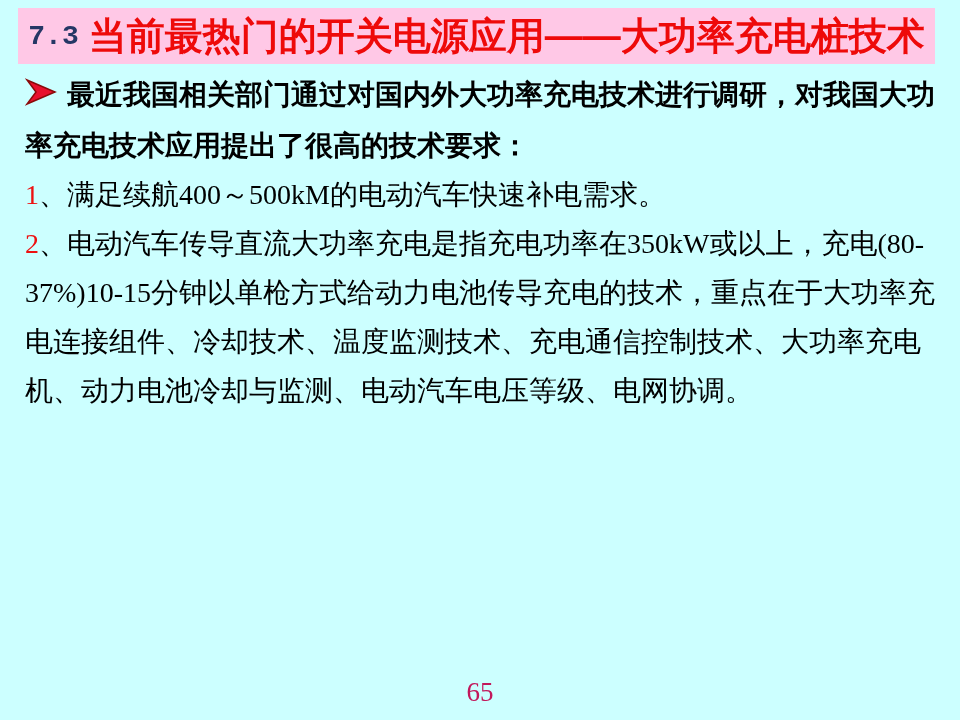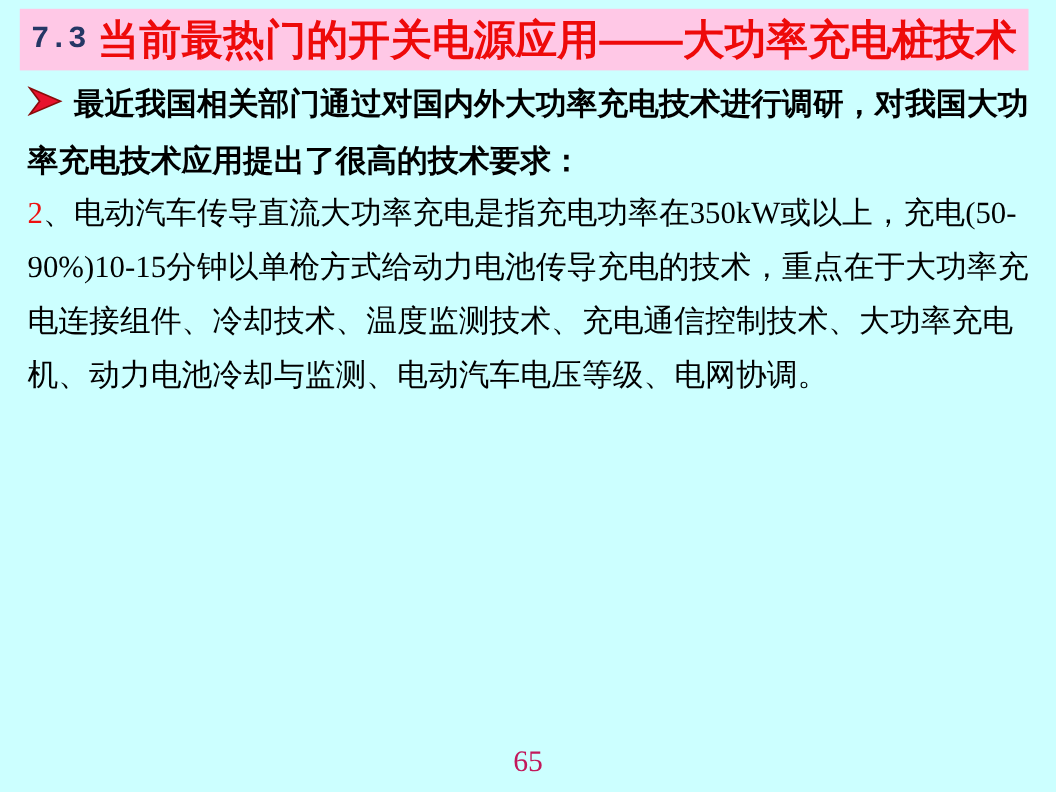--- a/index.html
+++ b/index.html
@@ -83,23 +83,26 @@
   <div class="body-area">
 
     <p class="p-bold">
       <span class="bullet">
         <svg width="32" height="28" viewBox="0 0 32 28">
             <polygon points="2,2 30,14 2,26 11,14"></polygon>
           </svg>
       </span><span>最近我国相关部门通过对国内外大功率充电技术进行调研，对我国大功率充电技术应用提出了很高的技术要求：</span>
     </p>
 
+    <p class="p-item">
+      <span class="item-number">1</span><span>、满足续航400～500kM的电动汽车快速补电需求。</span>
+    </p>
 
     <p class="p-item">
-      <span class="item-number">2</span><span>、电动汽车传导直流大功率充电是指充电功率在350kW或以上，充电(50-90%)10-15分钟以单枪方式给动力电池传导充电的技术，重点在于大功率充电连接组件、冷却技术、温度监测技术、充电通信控制技术、大功率充电机、动力电池冷却与监测、电动汽车电压等级、电网协调。</span>
+      <span class="item-number">2</span><span>、电动汽车传导直流大功率充电是指充电功率在350kW或以上，充电(80-37%)10-15分钟以单枪方式给动力电池传导充电的技术，重点在于大功率充电连接组件、冷却技术、温度监测技术、充电通信控制技术、大功率充电机、动力电池冷却与监测、电动汽车电压等级、电网协调。</span>
     </p>
 
 
 
   </div>
 
   <div class="page-number">65</div>
 
 </div>
 

